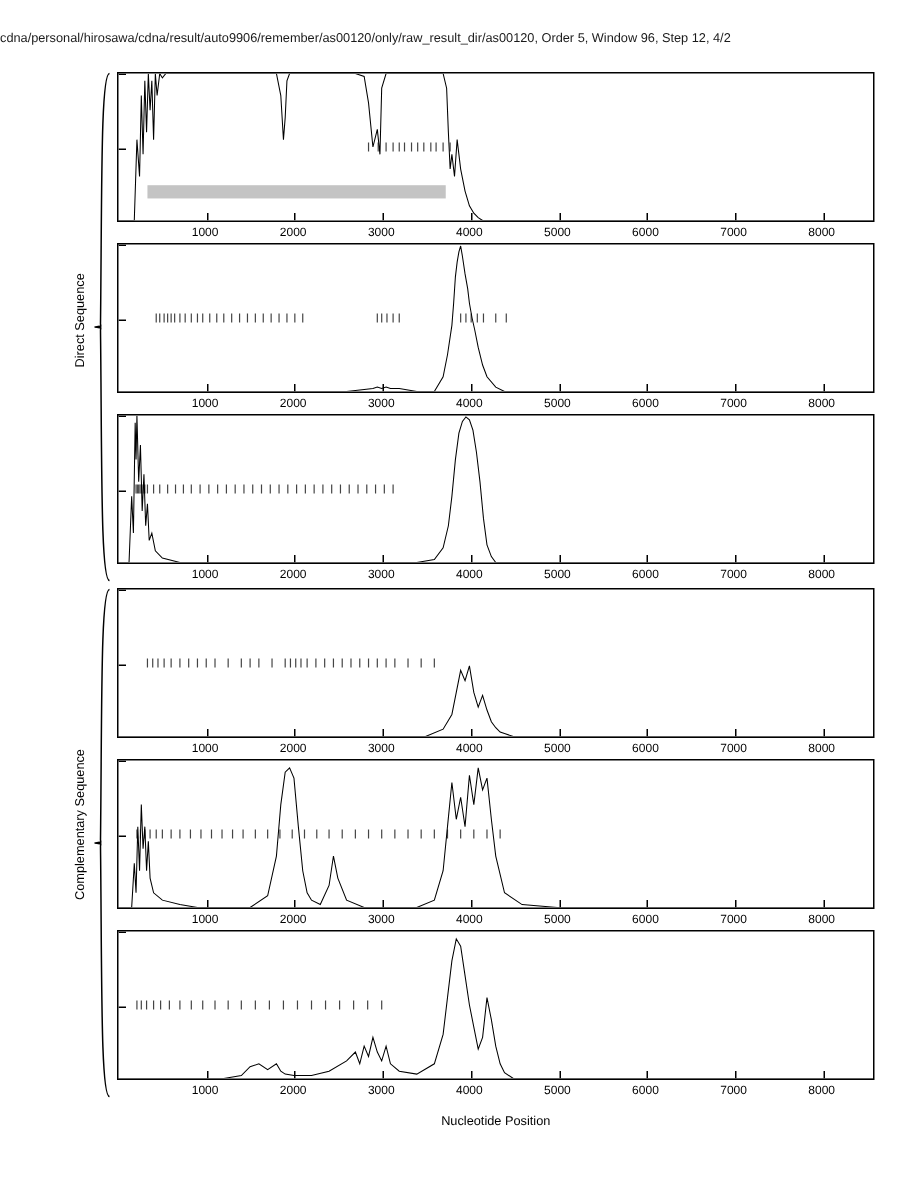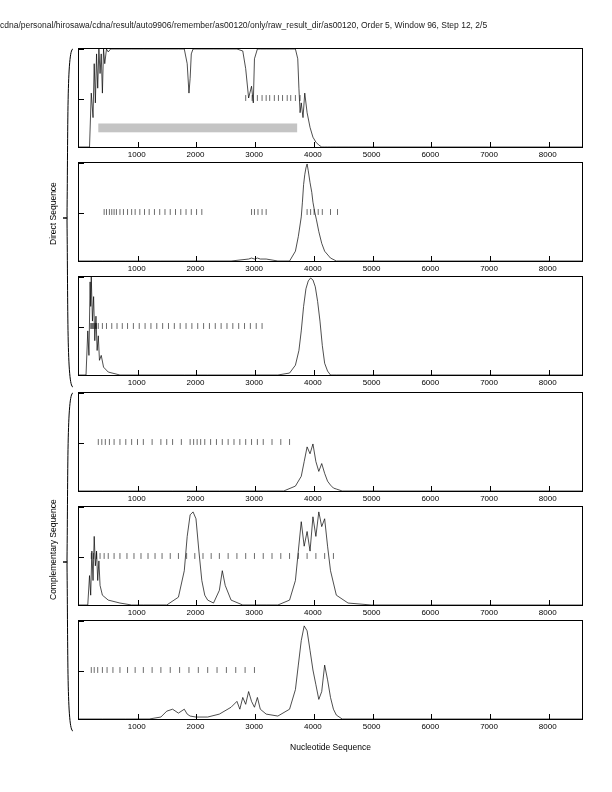--- a/index.html
+++ b/index.html
@@ -100,21 +100,21 @@
     position: absolute;
     left: 62px;
     width: 12px;
   }
 </style>
 </head>
 <body>
 
 <div id="page">
 
-  <div class="title">cdna/personal/hirosawa/cdna/result/auto9906/remember/as00120/only/raw_result_dir/as00120, Order 5, Window 96, Step 12, 2/5</div>
+  <div class="title">cdna/personal/hirosawa/cdna/result/auto9906/remember/as00120/only/raw_result_dir/as00120, Order 5, Window 96, Step 12, 4/2</div>
 
   <div class="axis-title-y" style="left:48px; top:245px;">Direct Sequence</div>
   <div class="axis-title-y" style="left:48px; top:600px;">Complementary Sequence</div>
 
   <svg class="brace" style="top:48px; height:340px;" viewBox="0 0 12 340" preserveAspectRatio="none">
     <path d="M11,1 C5,1 6,80 5,168 C6,172 3,170 1,170 C3,170 6,168 5,172 C6,260 5,339 11,339" fill="none" stroke="#000" stroke-width="1"></path>
   </svg>
   <svg class="brace" style="top:392px; height:340px;" viewBox="0 0 12 340" preserveAspectRatio="none">
     <path d="M11,1 C5,1 6,80 5,168 C6,172 3,170 1,170 C3,170 6,168 5,172 C6,260 5,339 11,339" fill="none" stroke="#000" stroke-width="1"></path>
   </svg>
@@ -453,14 +453,14 @@
           <div class="xtick-label" style="left: 176.163px;">3000</div>
           <div class="xtick-label" style="left: 234.884px;">4000</div>
           <div class="xtick-label" style="left: 293.605px;">5000</div>
           <div class="xtick-label" style="left: 352.326px;">6000</div>
           <div class="xtick-label" style="left: 411.047px;">7000</div>
           <div class="xtick-label" style="left: 469.767px;">8000</div>
         </div>
       </div>
     </div>
 
-  <div class="axis-title-x" style="top:742px;">Nucleotide Sequence</div>
+  <div class="axis-title-x" style="top:742px;">Nucleotide Position</div>
 </div>
 
 </body></html>

